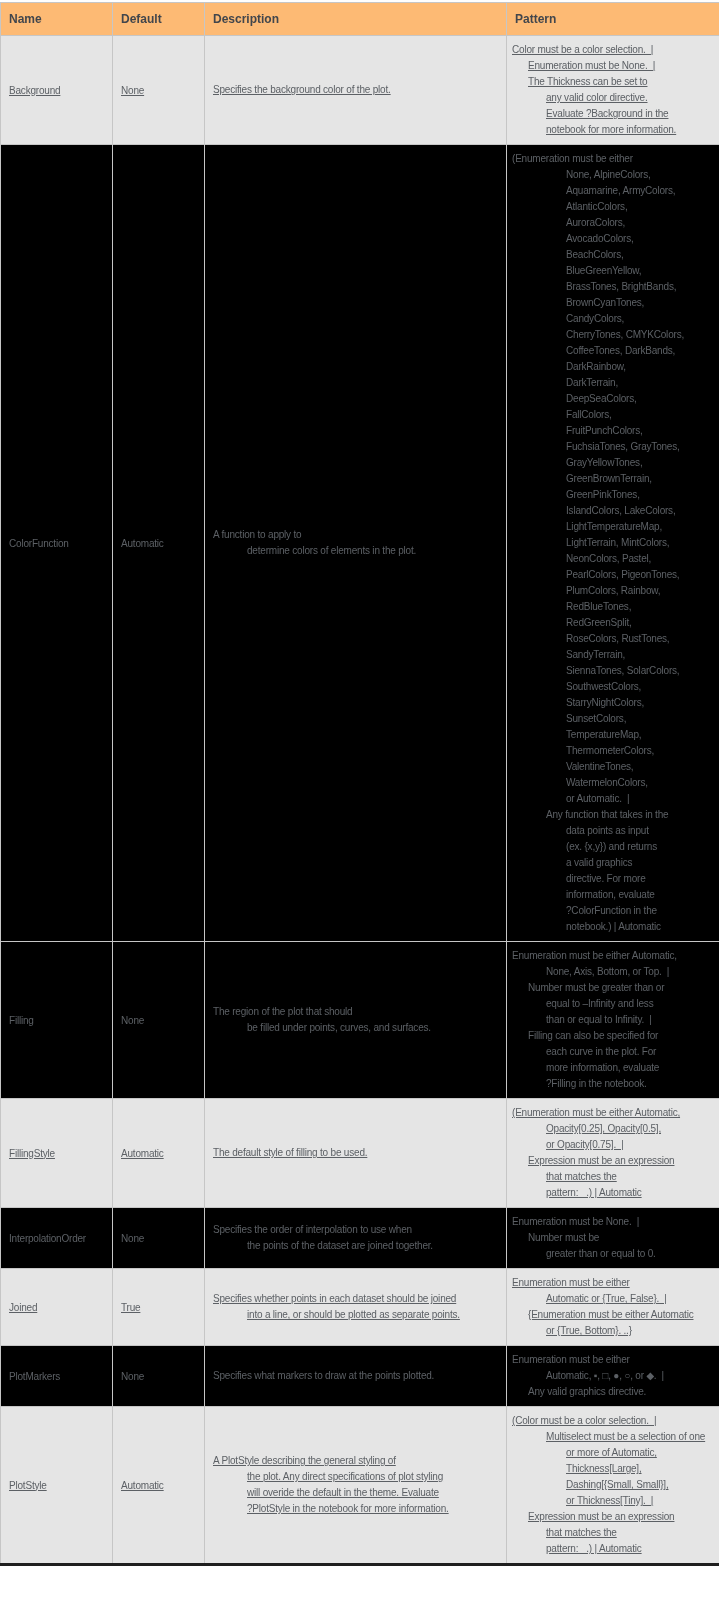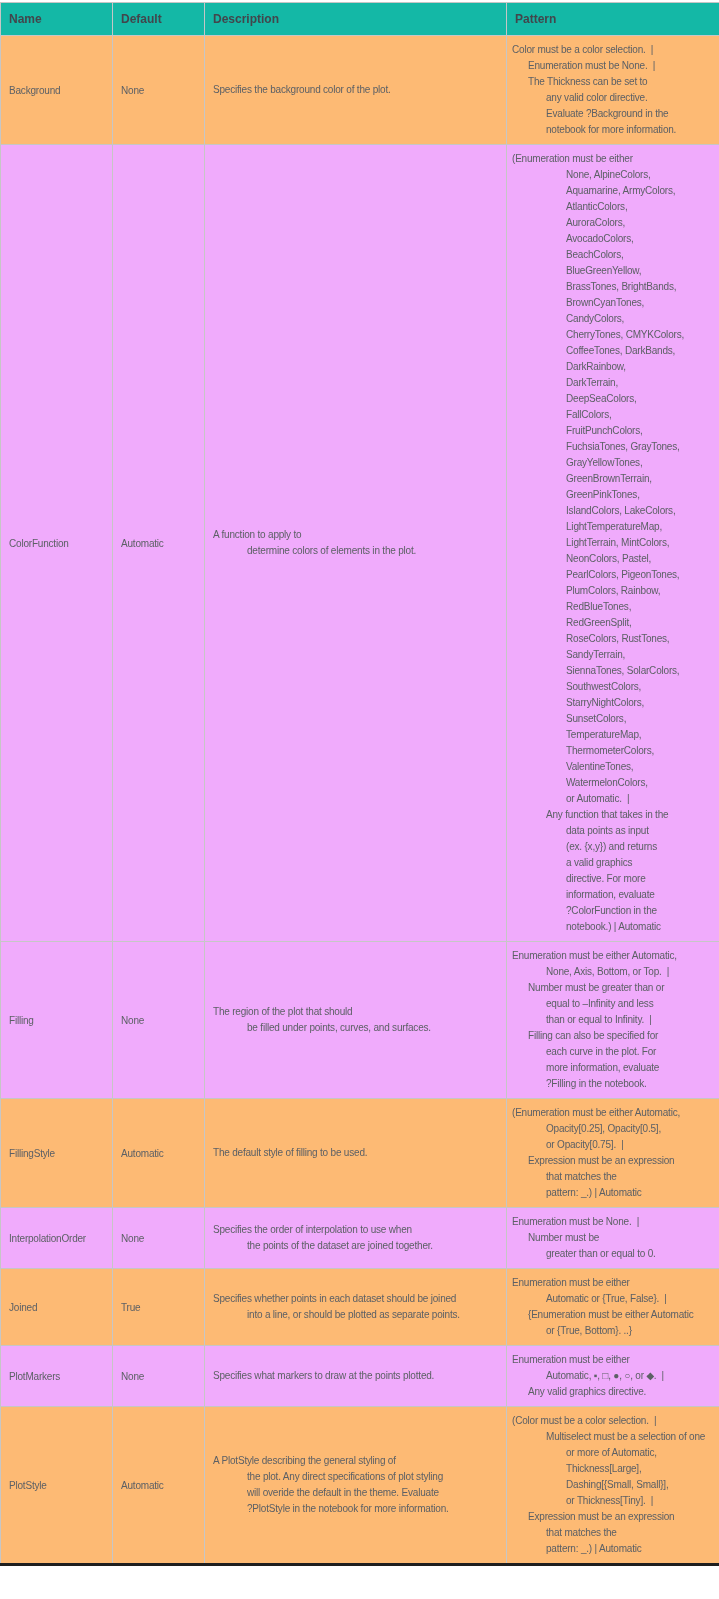--- a/index.html
+++ b/index.html
@@ -24,31 +24,31 @@
   th,td{
     border:1px solid #c6c6c6;
     vertical-align:middle;
     color:#5c6065;
     font-size:10px;
     letter-spacing:-0.2px;
     padding:6px 5px 6px 8px;
     overflow:hidden;
   }
   thead th{
-    background:#14b8a6;
+    background:#fdba74;
     color:#42464c;
     font-size:12px;
     font-weight:bold;
     text-align:left;
     height:20px;
     padding:6px 5px 6px 8px;
     letter-spacing:0;
   }
-  tr.shaded td{background:#f0abfc;}
-  tr.plain td{background:#fdba74;}
+  tr.shaded td{background:#000000;}
+  tr.plain td{background:#e5e5e5;text-decoration:underline;}
   .line{
     white-space:pre;
     line-height:16px;
     height:16px;
   }
   td.pattern-cell{padding-left:5px;padding-right:3px;font-size:10px;}
   .i0{padding-left:0;}
   .i1{padding-left:16px;}
   .i2{padding-left:34px;}
   .i3{padding-left:54px;}

